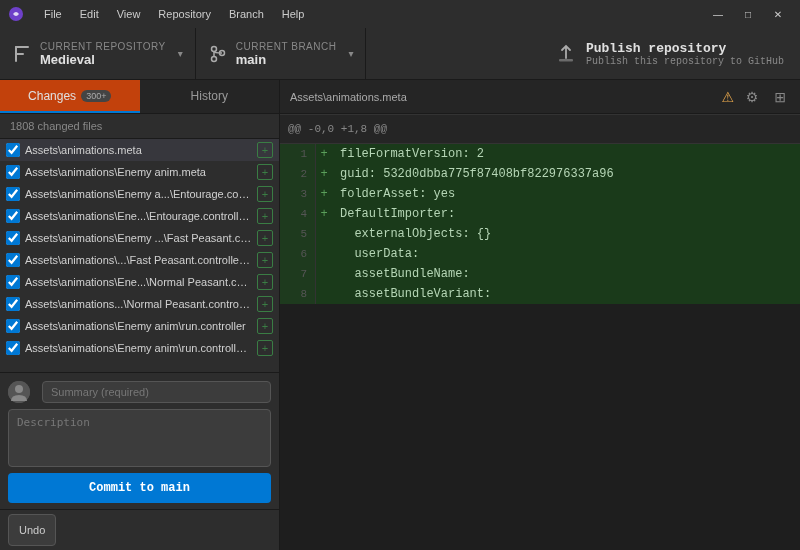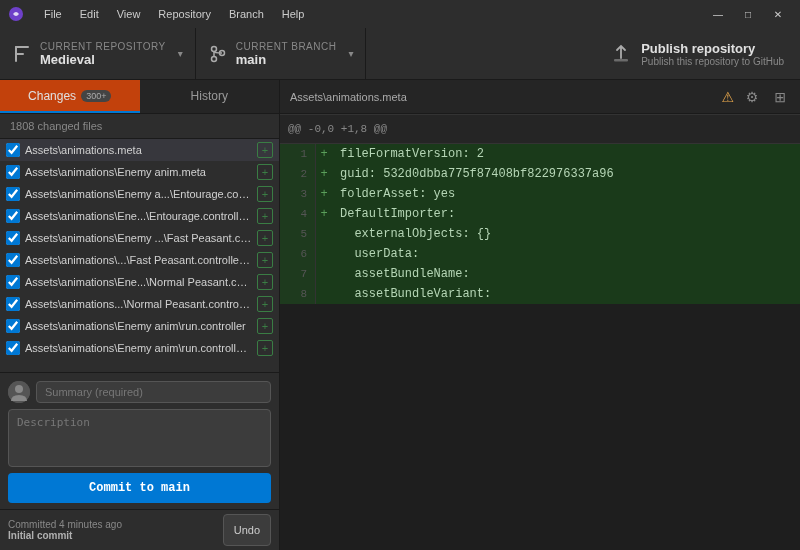--- a/index.html
+++ b/index.html
@@ -104,20 +104,21 @@
       margin-left: 4px;
     }
     .toolbar-publish {
       display: flex;
       align-items: center;
       padding: 0 16px;
       height: 100%;
       margin-left: auto;
       gap: 10px;
       cursor: pointer;
+      font-family: Liberation Mono, monospace;
     }
     .publish-icon {
       width: 20px;
       height: 20px;
       color: #aaa;
       flex-shrink: 0;
     }
     .publish-text { display: flex; flex-direction: column; }
     .publish-title {
       font-size: 13px;
@@ -233,21 +234,21 @@
       border-top: 1px solid #1a1a1a;
       padding: 8px 8px 6px;
       display: flex;
       flex-direction: column;
       gap: 6px;
       flex-shrink: 0;
     }
     .commit-header {
       display: flex;
       align-items: center;
-      gap: 6px;
+      gap: 12px;
     }
     .avatar {
       width: 22px;
       height: 22px;
       border-radius: 50%;
       background: #555;
       display: flex;
       align-items: center;
       justify-content: center;
       font-size: 10px;
@@ -548,24 +549,20 @@
             <path d="M3 20 Q3 14 11 14 Q19 14 19 20" fill="#888"></path>
           </svg>
         </div>
         <input class="summary-input" type="text" placeholder="Summary (required)" style="">
       </div>
       <textarea class="description-input" placeholder="Description" style=""></textarea>
       <button class="commit-btn">Commit to main</button>
     </div>
 
     <div class="left-footer">
-      <div class="footer-commit-info">
-        <span>Committed 4 minutes ago</span><br>
-        <strong>Initial commit</strong>
-      </div>
       <button class="undo-btn">Undo</button>
     </div>
   </div>
 
   <div class="right-panel">
 
     <div class="diff-header">
       <span class="diff-path">Assets\animations.meta</span>
       <div class="diff-header-icons">
         <span class="warning-icon">⚠</span>

